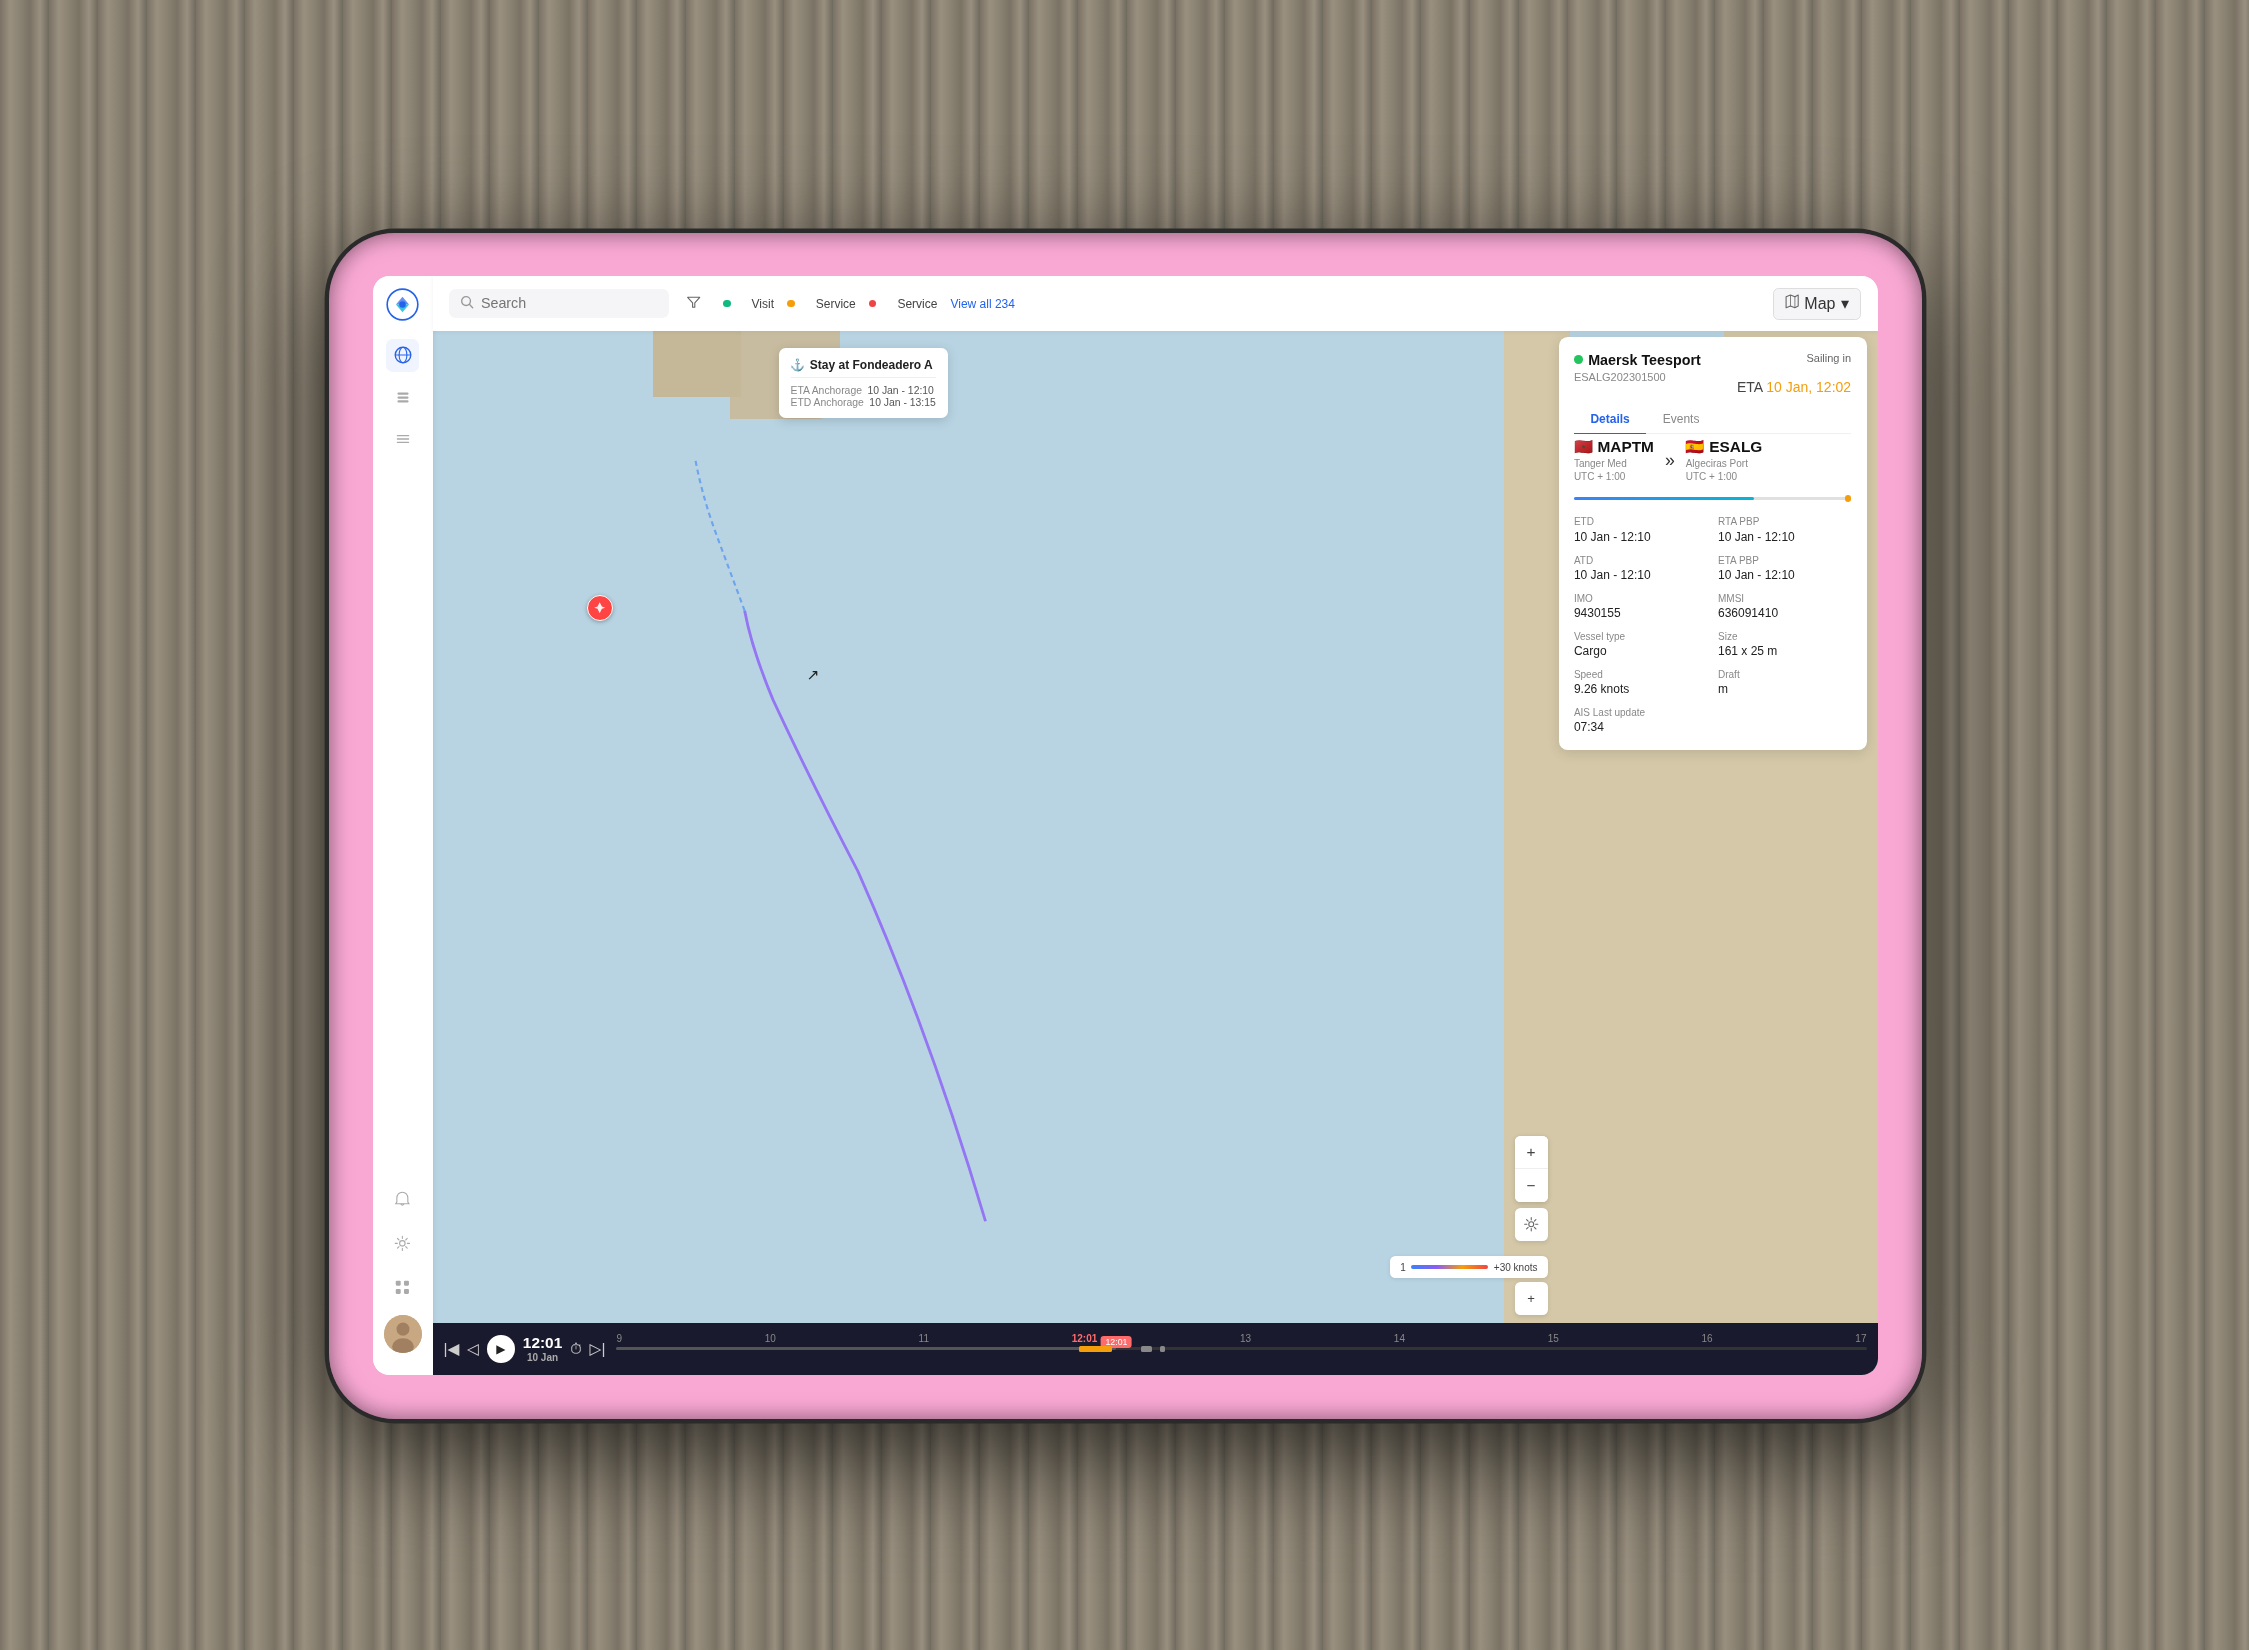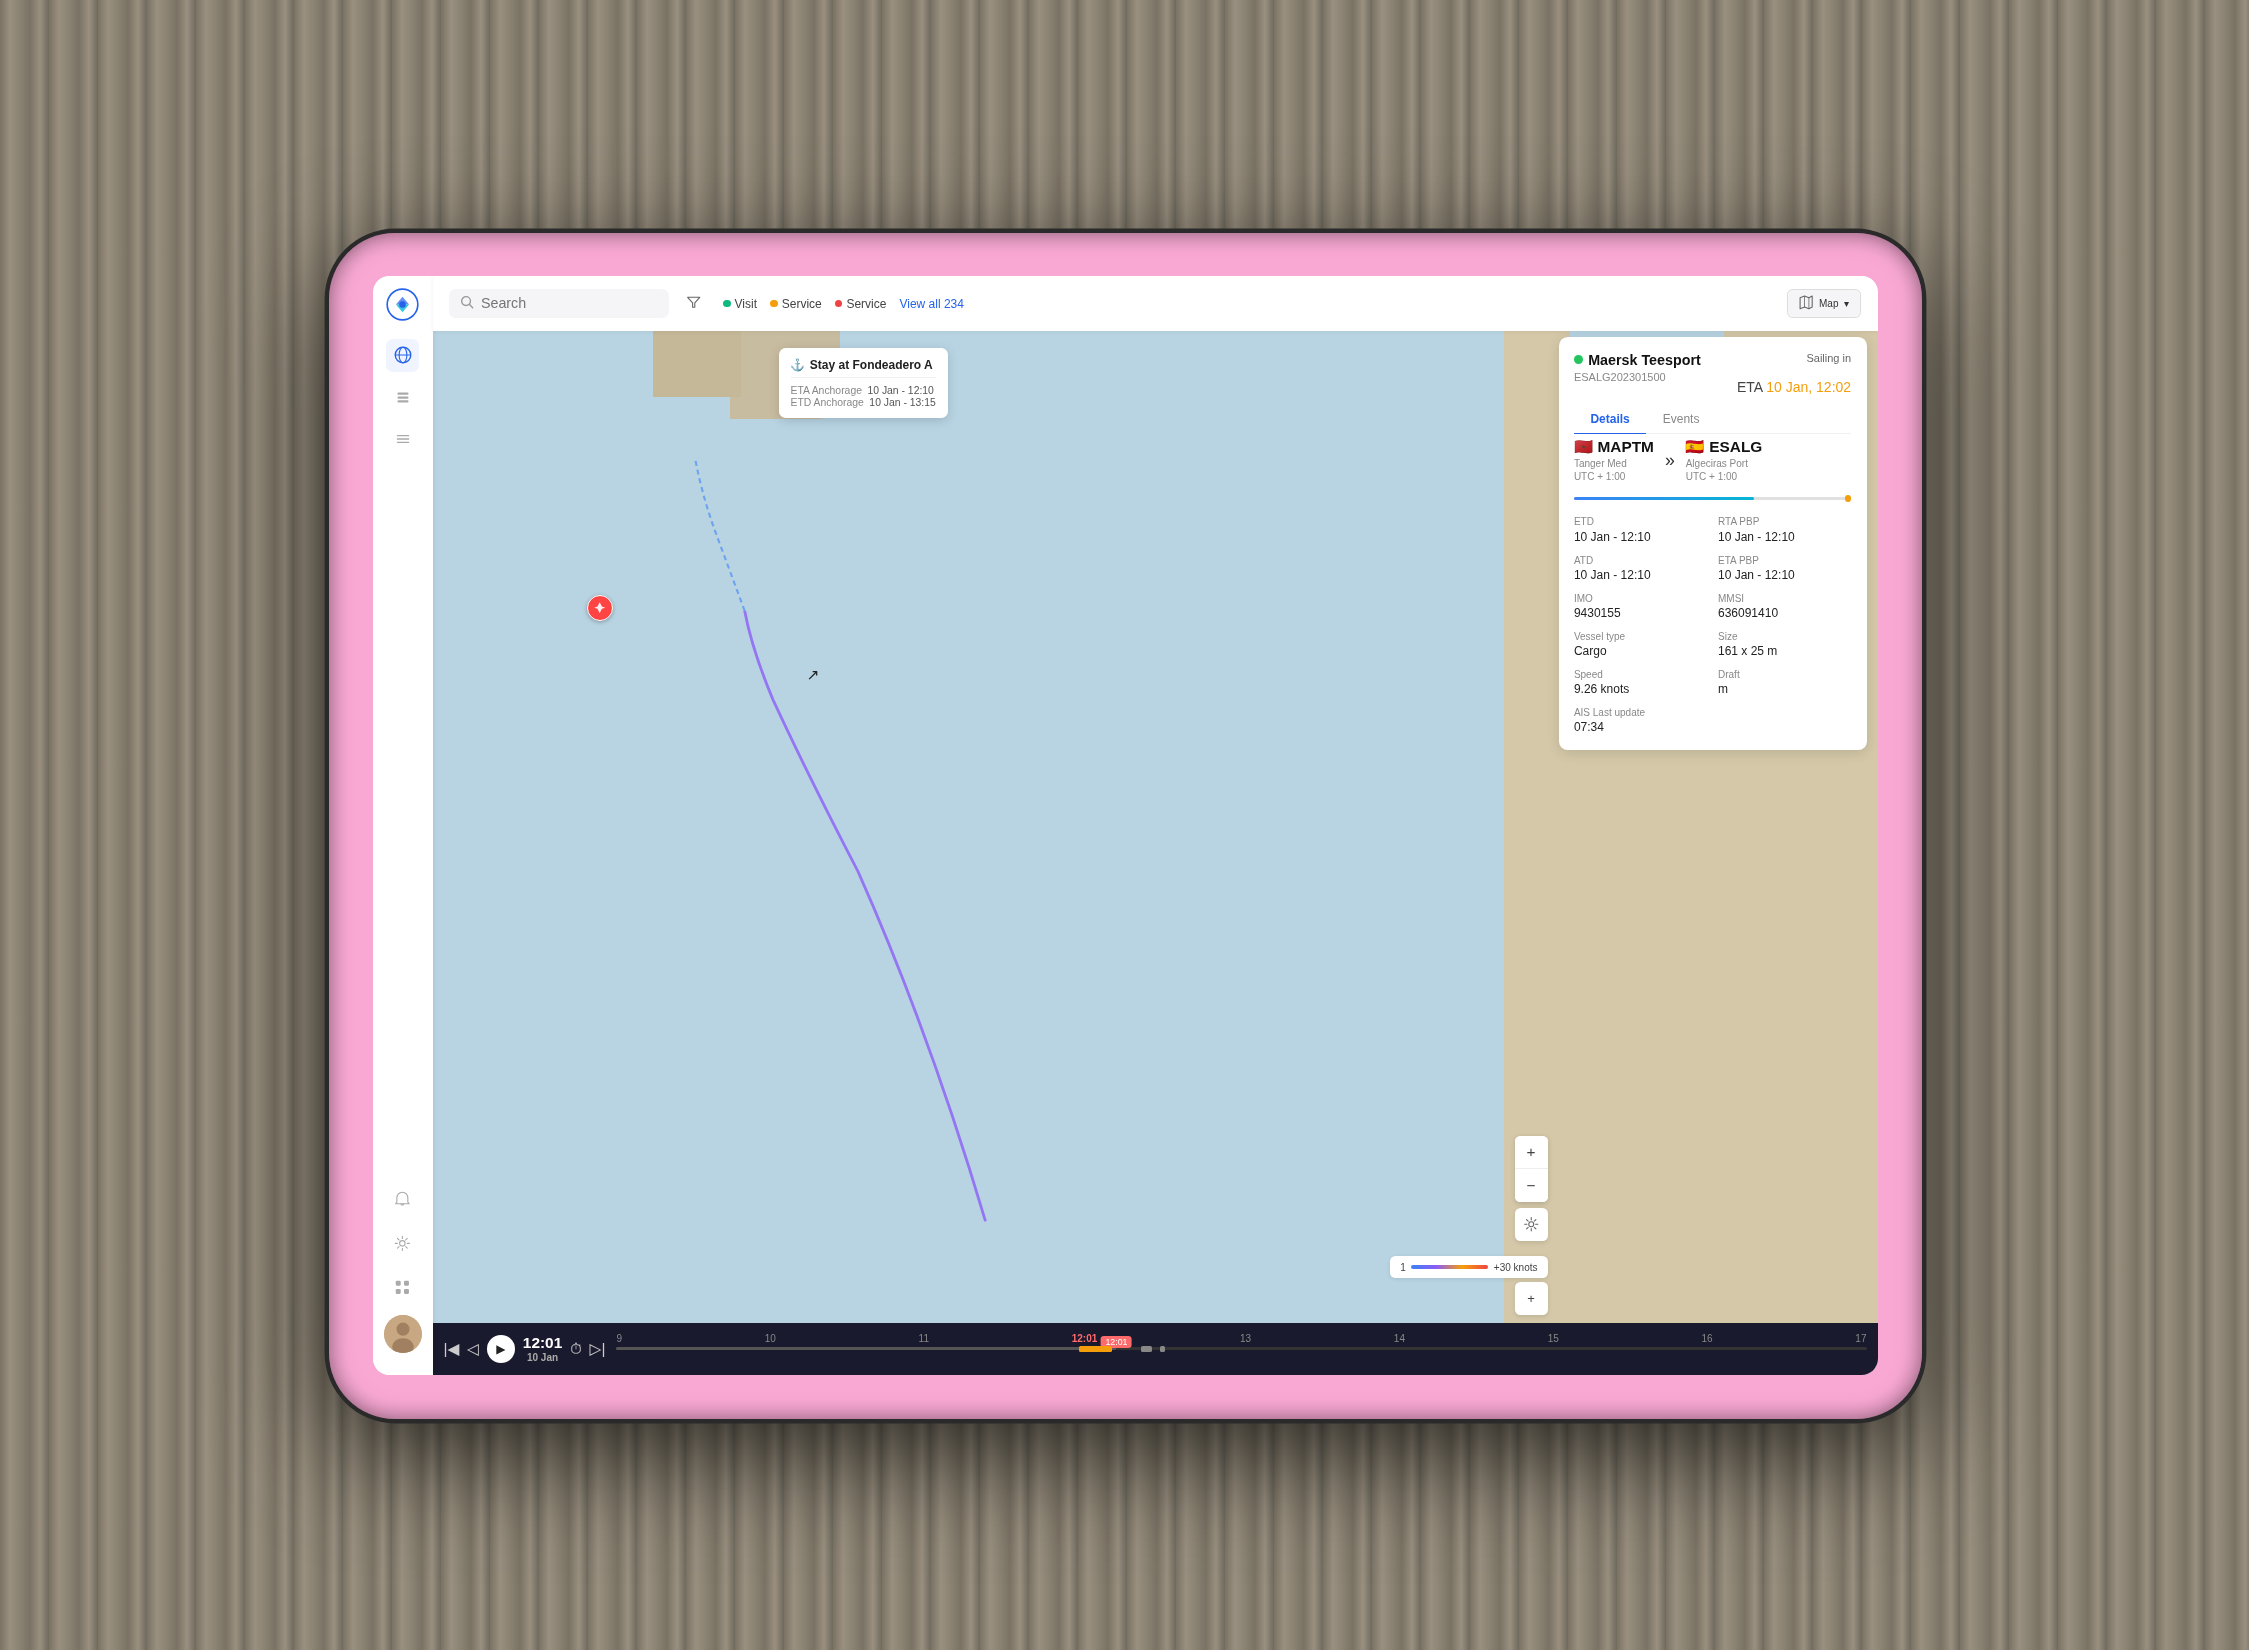--- a/index.html
+++ b/index.html
@@ -166,21 +166,21 @@
       display: flex;
       align-items: center;
       gap: 13px;
       margin-left: 11px;
       font-size: 12px;
     }
 
     .legend-item {
       display: flex;
       align-items: center;
-      gap: 4px;
+      gap: 21px;
       color: #444;
     }
 
     .legend-dot {
       width: 7.7px;
       height: 7.7px;
       border-radius: 50%;
     }
 
     .view-all {
@@ -192,21 +192,21 @@
 
     .map-btn {
       margin-left: auto;
       display: flex;
       align-items: center;
       gap: 5.5px;
       background: #f5f5f7;
       border: 0.5px solid #ddd;
       border-radius: 5.5px;
       padding: 5.5px 11px;
-      font-size: 10px;
+      font-size: 16px;
       cursor: pointer;
       color: #333;
     }
 
     
     .map-area {
       flex: 1;
       position: relative;
       overflow: hidden;
       background: #c8dde8;

